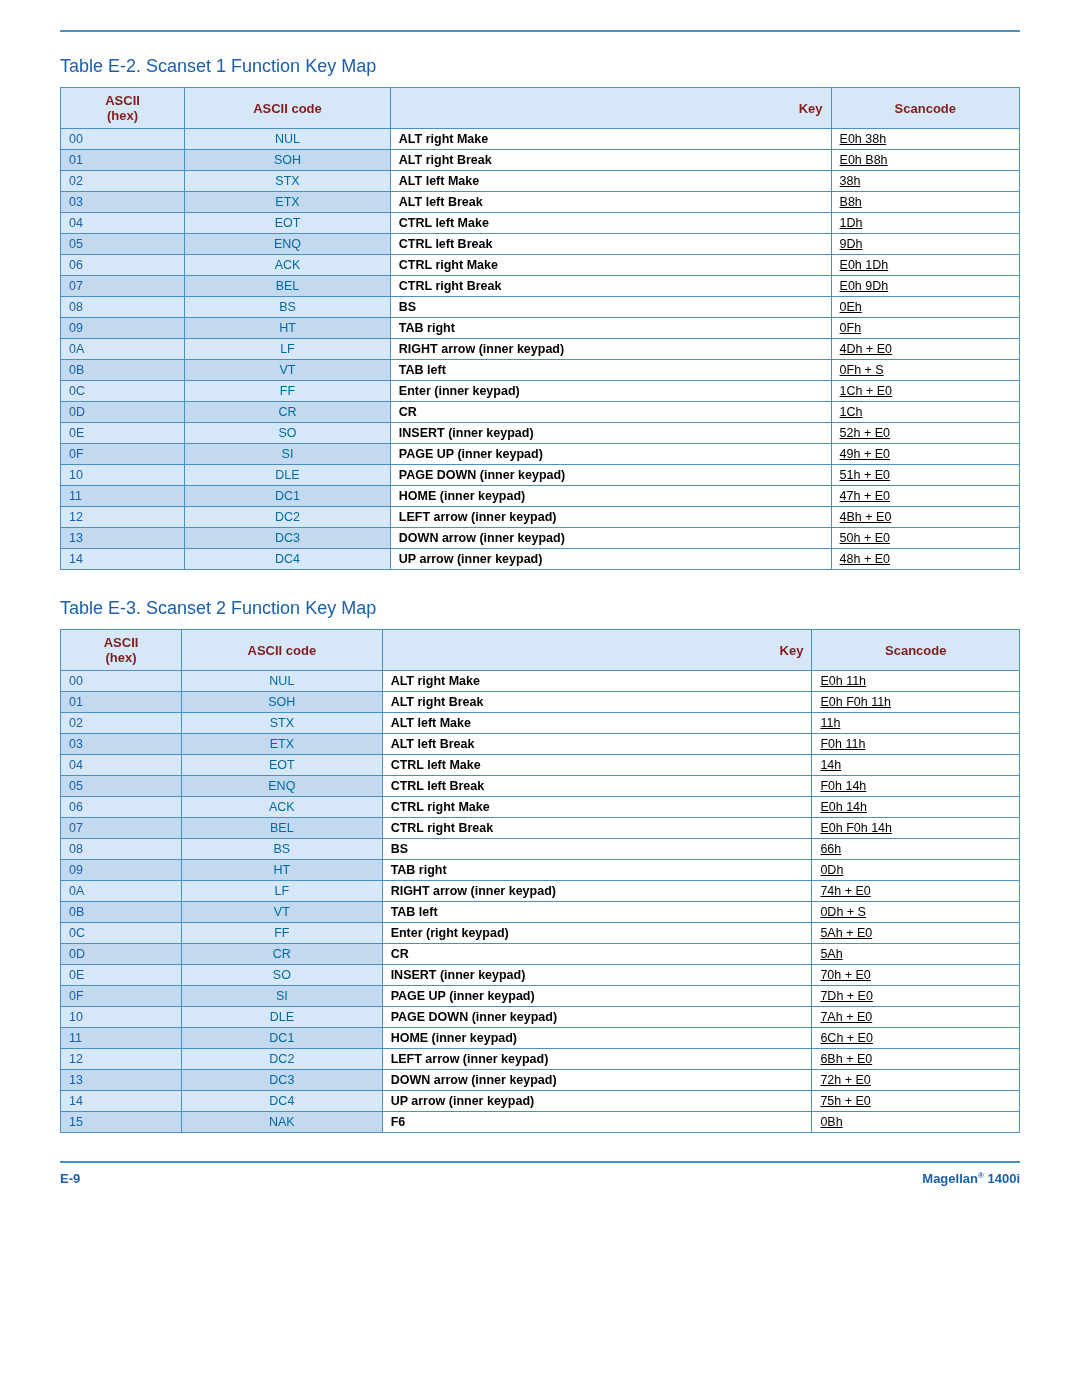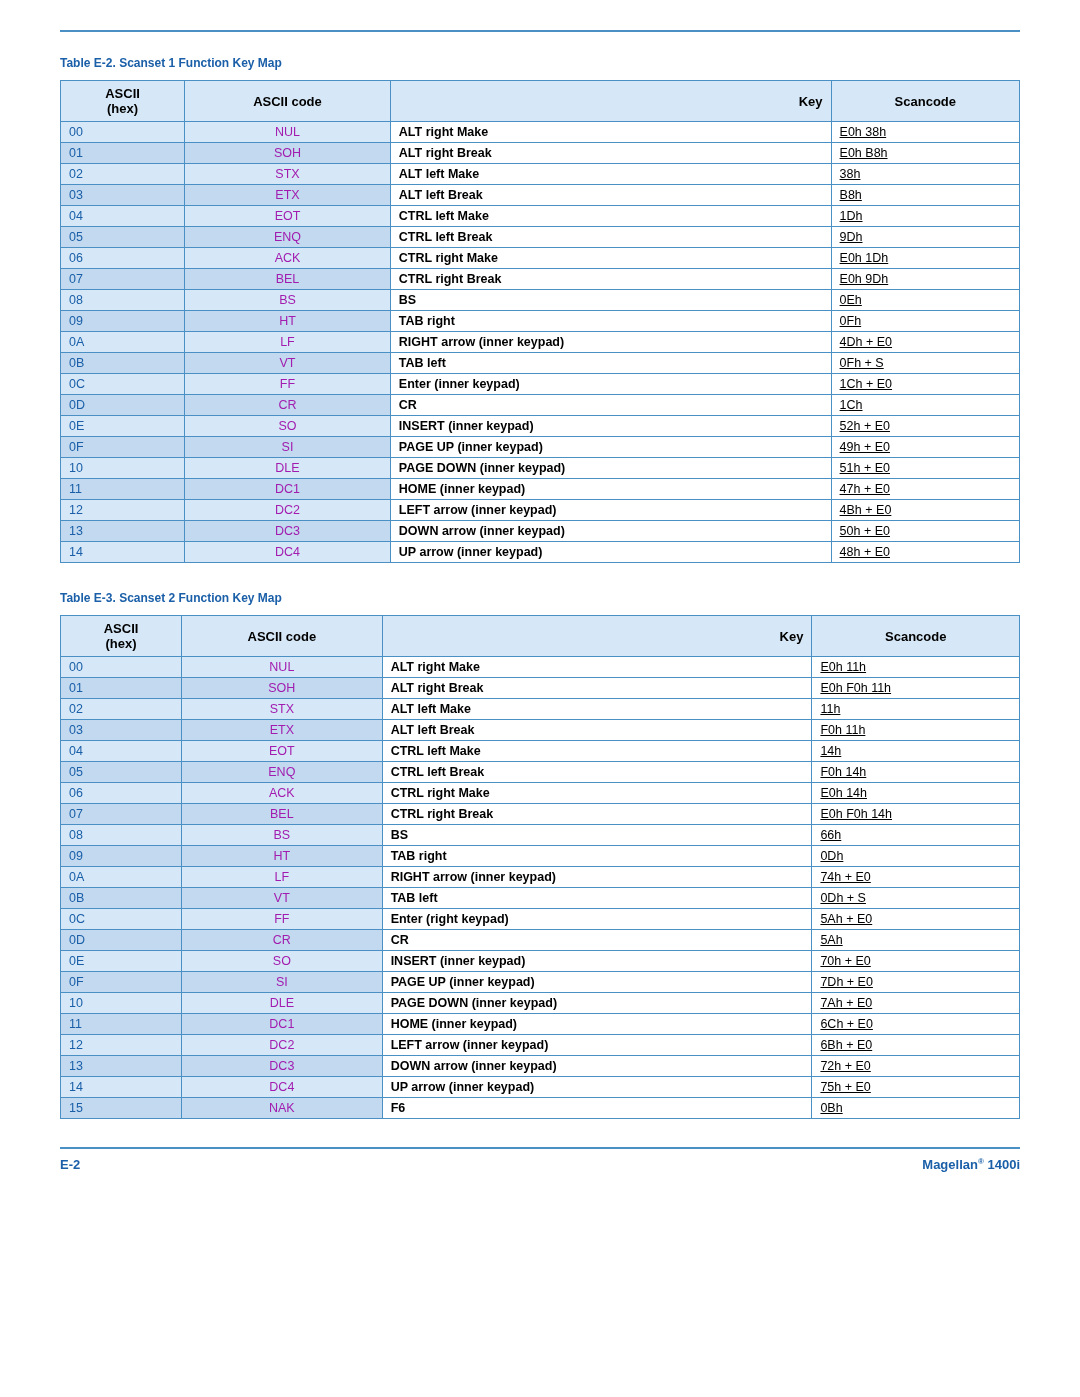--- a/index.html
+++ b/index.html
@@ -9,33 +9,33 @@
       background: #fff;
       color: #000;
       padding: 30px 60px 40px 60px;
     }
     .top-rule {
       border-top: 2px solid #4a90c4;
       margin-bottom: 18px;
     }
     .table-title {
       color: #1a5fa8;
-      font-weight: bold;
-      font-size: 12px;
+      font-weight: normal;
+      font-size: 18px;
       margin-bottom: 10px;
       margin-top: 24px;
     }
     table {
       border-collapse: collapse;
       width: 100%;
       margin-bottom: 28px;
     }
     th {
       background-color: #d6e8f7;
-      color: #000000;
+      color: #7f1d1d;
       font-weight: bold;
       border: 1px solid #4a90c4;
       padding: 5px 8px;
       text-align: center;
       font-size: 13px;
     }
     th.key-col { text-align: right; }
     th.scan-col { text-align: center; }
     td {
       border: 1px solid #4a90c4;
@@ -43,21 +43,21 @@
       font-size: 12.5px;
       color: #000;
     }
     td.ascii-hex {
       background-color: #d6e8f7;
       color: #1a5fa8;
       font-weight: normal;
     }
     td.ascii-code {
       background-color: #d6e8f7;
-      color: #a21caf;
+      color: #0369a1;
       text-align: center;
       font-weight: normal;
     }
     td.key-cell {
       text-align: left;
       font-weight: bold;
     }
     td.scan-cell {
       text-align: left;
       text-decoration: underline;
@@ -370,17 +370,17 @@
       <tr>
         <td class="ascii-hex">15</td>
         <td class="ascii-code">NAK</td>
         <td class="key-cell">F6</td>
         <td class="scan-cell">0Bh</td>
       </tr>
     </tbody>
 </table>
 
 <div class="footer">
-  <span>E-2</span>
+  <span>E-9</span>
   <span>
     <span>Magellan</span><sup>®</sup><span> 1400i</span>
   </span>
 </div>
 
 </body></html>

